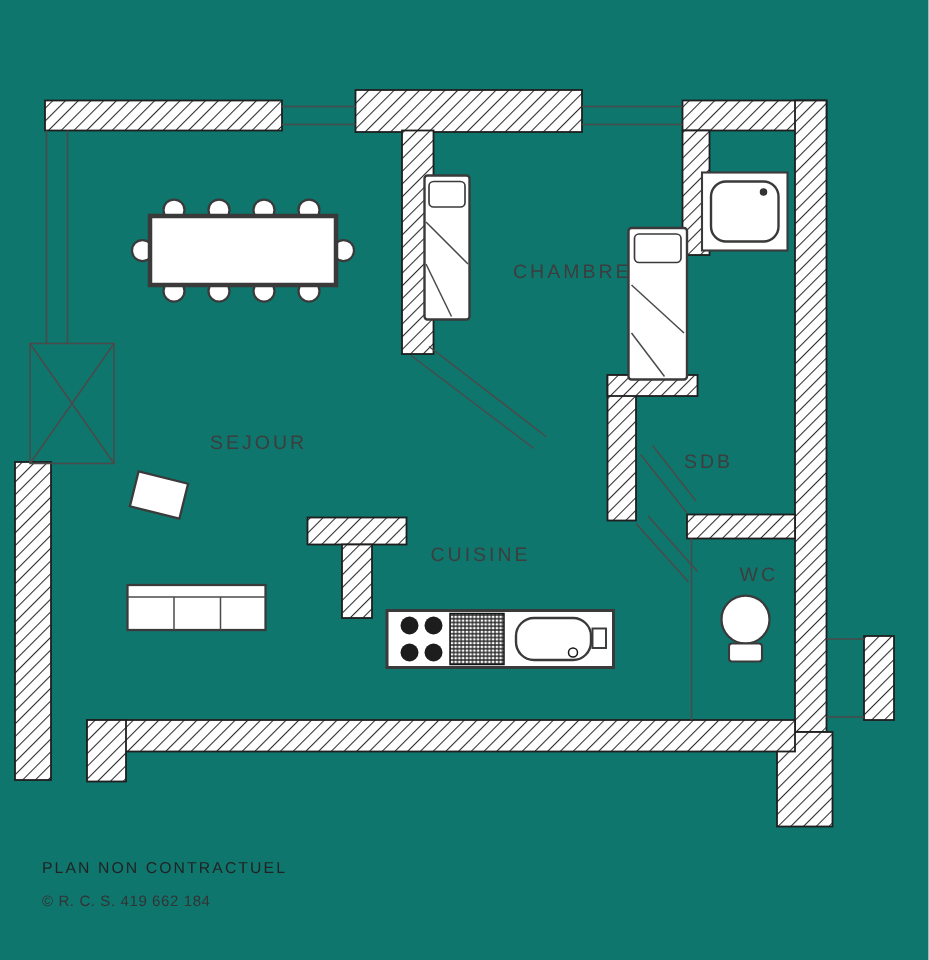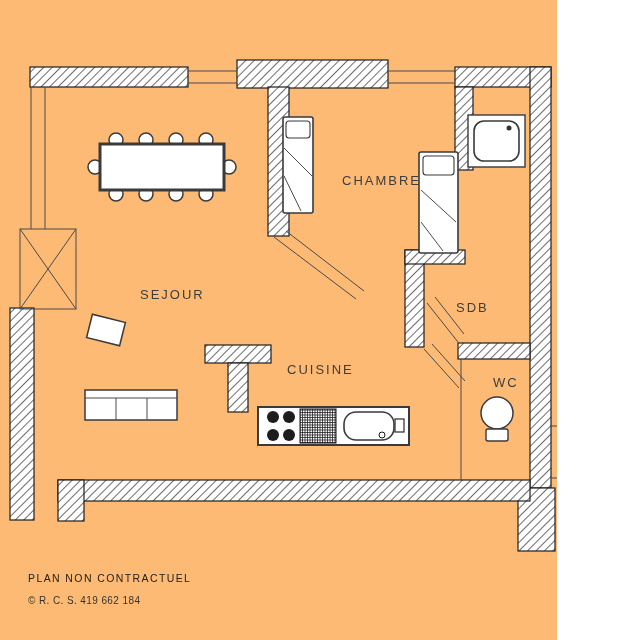--- a/index.html
+++ b/index.html
@@ -1,16 +1,16 @@
 <!DOCTYPE html>
 <html><head>
 <meta charset="utf-8">
 <style>
   html,body{margin:0;padding:0;background:#ffffff;}
-  .page{position:relative;width:557px;height:640px;background:#fdba74;font-family:"Liberation Sans",sans-serif;overflow:hidden;}
+  .page{position:relative;width:619px;height:640px;background:#0f766e;font-family:"Liberation Sans",sans-serif;overflow:hidden;}
   svg{display:block;}
   .wall{fill:url(#hatch);stroke:#1f1f1f;stroke-width:1.2;}
   .thin{stroke:#4a4a4a;stroke-width:1;fill:none;}
   .furn{stroke:#3a3a3a;fill:#ffffff;}
   text.room-label{font-family:"Liberation Sans",sans-serif;font-size:13px;letter-spacing:2px;fill:#3d3d3d;}
   text.footer-main{font-family:"Liberation Sans",sans-serif;font-size:10.5px;letter-spacing:1.4px;fill:#222222;}
   text.footer-sub{font-family:"Liberation Sans",sans-serif;font-size:10px;letter-spacing:0.4px;fill:#333333;}
 </style>
 </head>
 <body>

